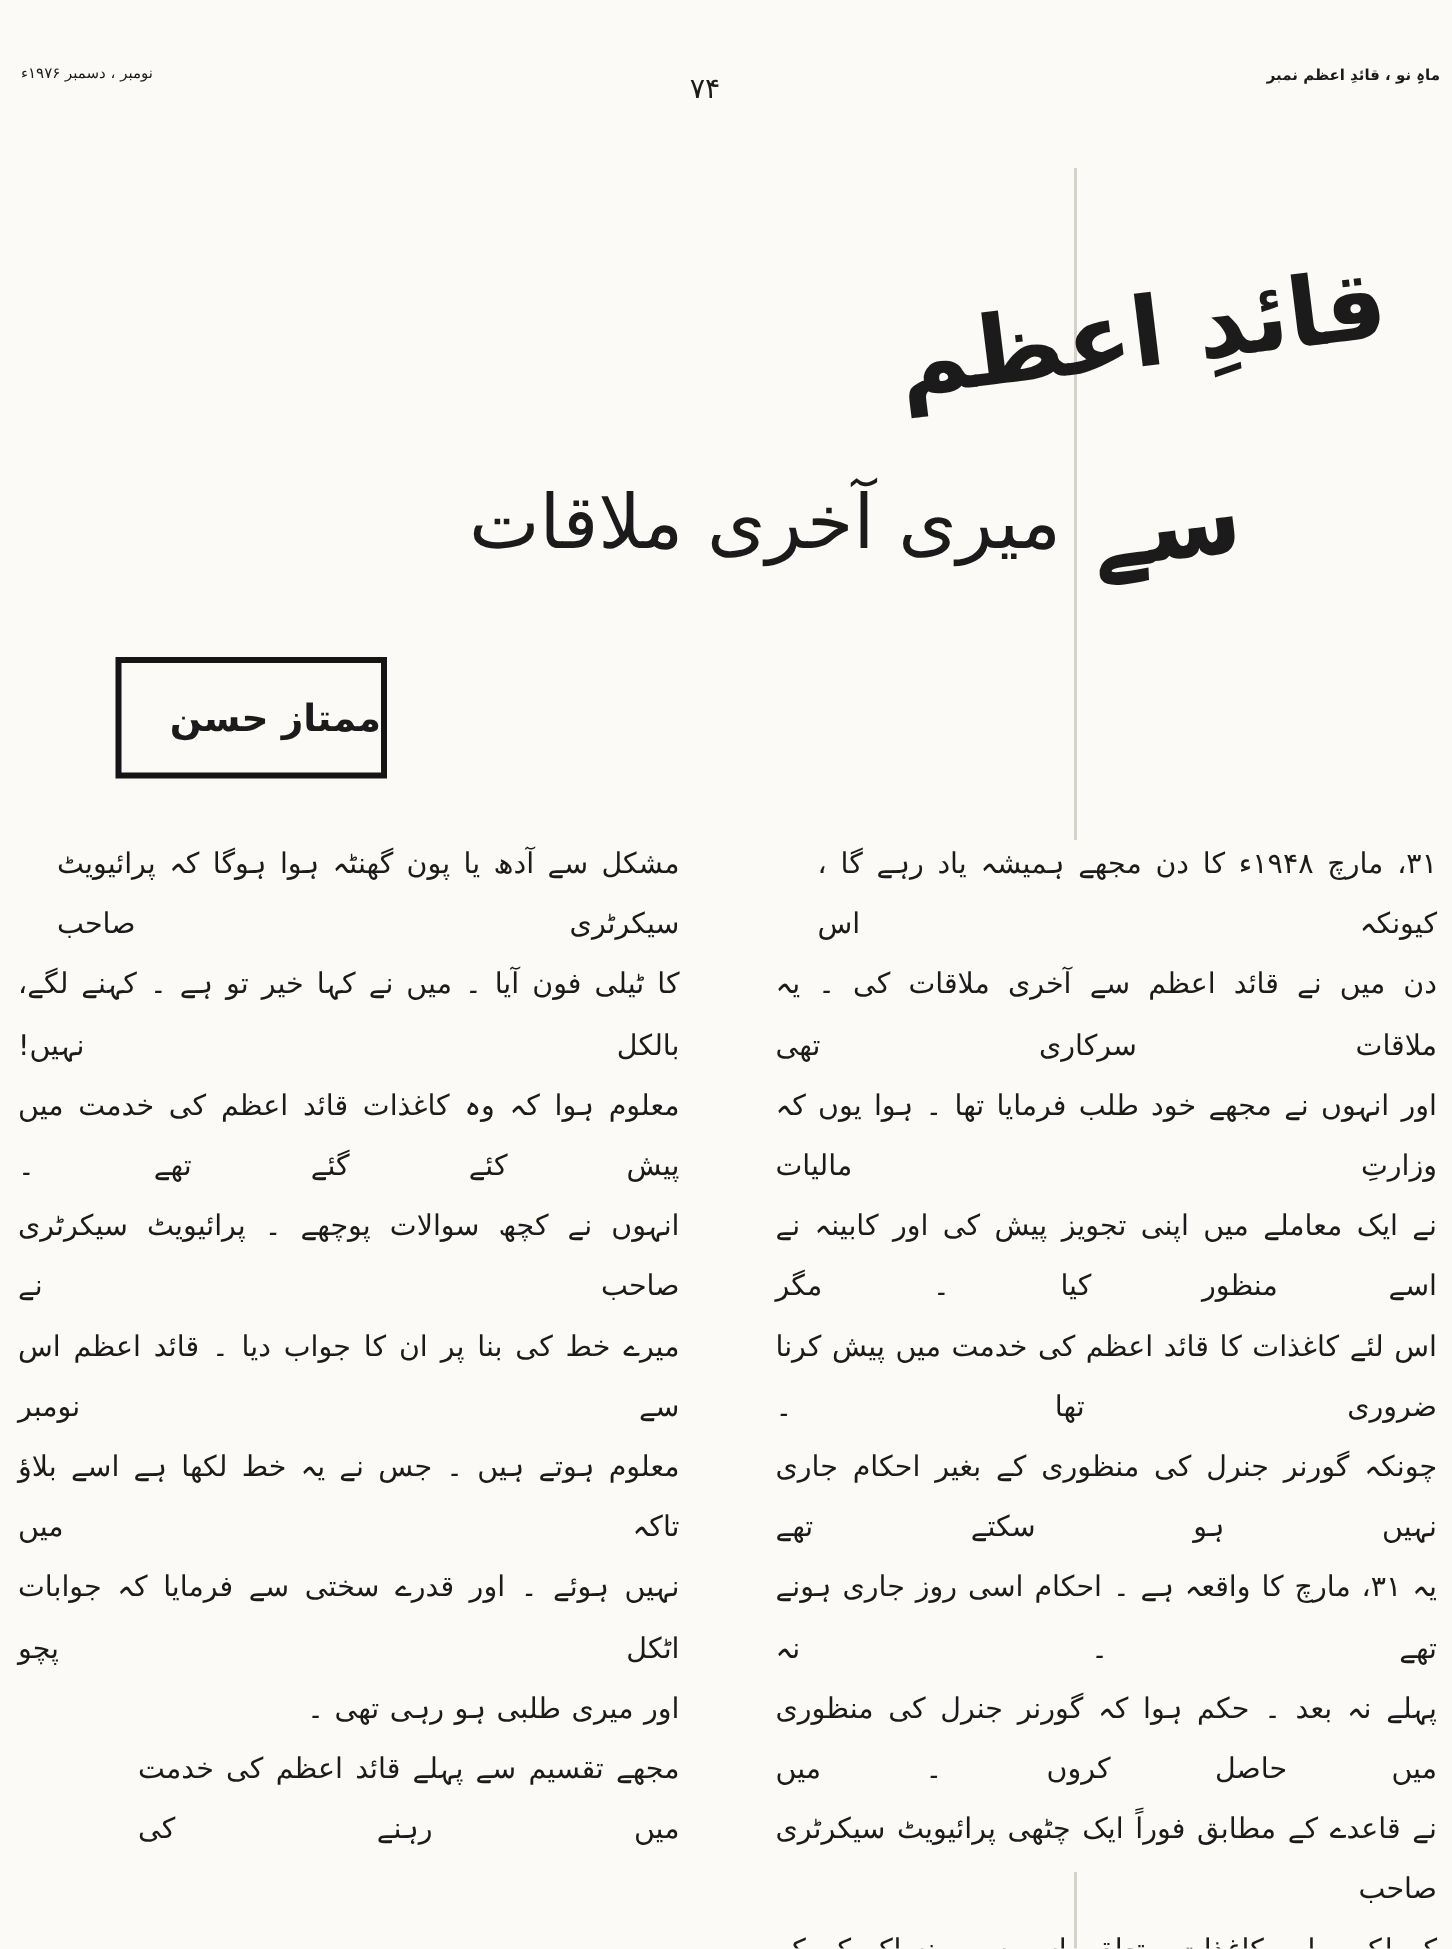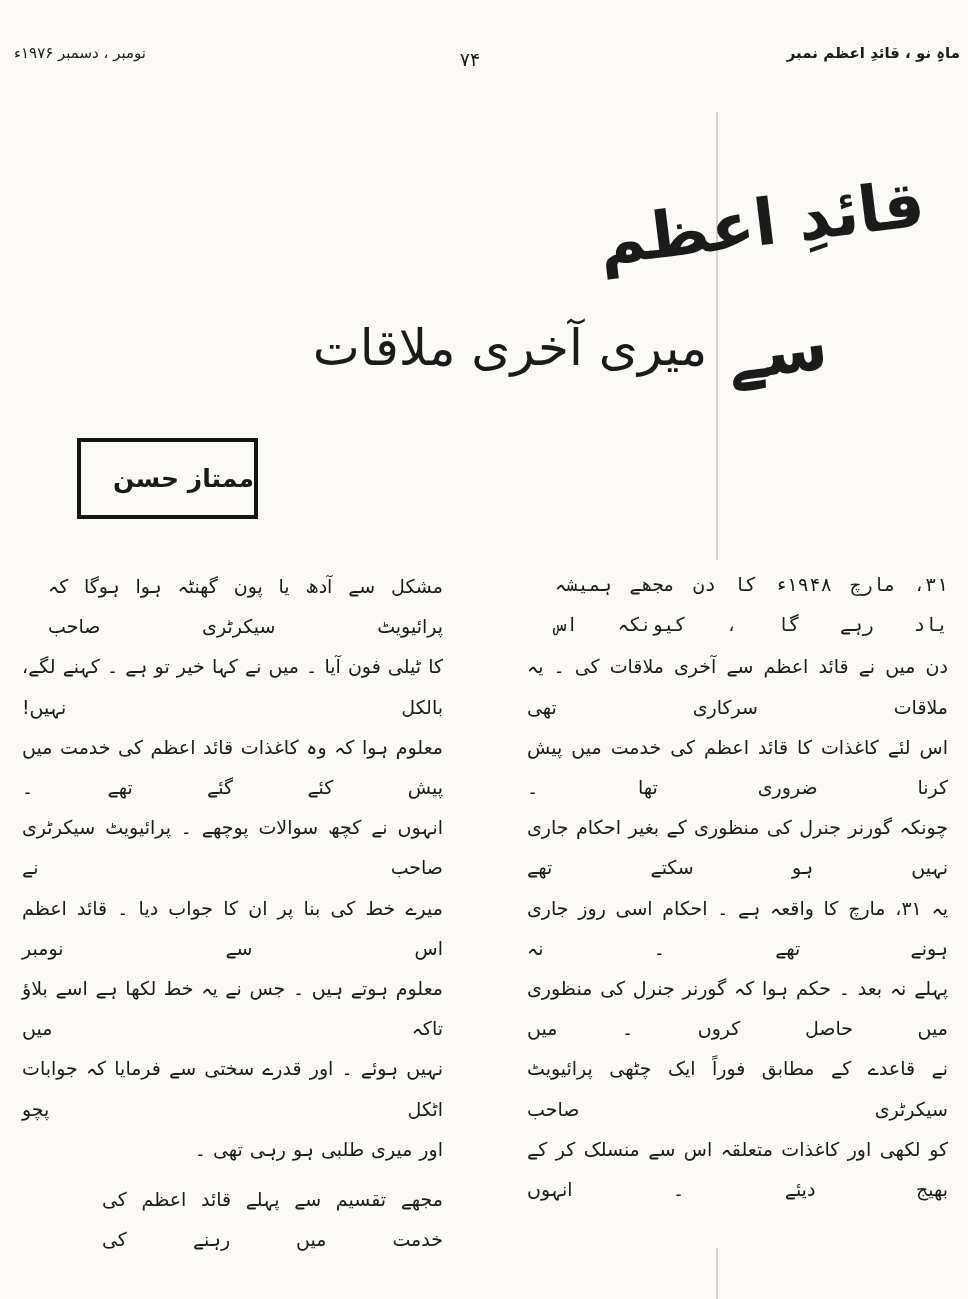--- a/index.html
+++ b/index.html
@@ -6,21 +6,21 @@
     --paper:#fbfaf7; --ink:#1b1b1b; --box_border:#151515; --crease:#d5d2ca;
   }
   html,body{margin:0;padding:0;}
   body{
     width:968px;height:1299px;position:relative;overflow:hidden;
     background:var(--paper);color:var(--ink);
     font-family:"DejaVu Sans", sans-serif;
   }
   .rtl{direction:rtl;unicode-bidi:isolate;}
   
-  .hdr{position:absolute;top:44px;font-size:15px;letter-spacing:0.2px;}
+  .hdr{position:absolute;top:44px;font-size:10px;letter-spacing:0.2px;}
   .hdr-left{left:14px;width:200px;text-align:left;}
   .hdr-center{left:420px;width:100px;text-align:center;font-size:19px;top:48px;}
   .hdr-right{right:8px;width:185px;text-align:right;font-weight:bold;}
   
   .crease{position:absolute;left:716px;width:2px;background:var(--crease);}
   .crease.top{top:112px;height:448px;}
   .crease.bottom{top:1248px;height:51px;}
   
   .main-title{
     position:absolute;top:158px;right:6px;width:400px;height:140px;
@@ -37,21 +37,21 @@
     border:4px solid var(--box_border);box-sizing:border-box;
     display:flex;align-items:center;justify-content:flex-end;
   }
   .author-name{font-size:25px;font-weight:bold;}
   
   .columns{
     position:absolute;top:556px;left:12px;width:946px;
     display:flex;direction:rtl;gap:64px;
   }
   .col{width:441px;font-size:19px;line-height:40.2px;direction:rtl;}
-  .para{margin:10px;}
+  .para{margin:0;}
   .line{
     text-align:justify;text-align-last:justify;
     word-spacing:1px;white-space:normal;
   }
   .line.last{text-align-last:right;}
 </style>
 </head>
 <body>
 
 <div class="hdr hdr-left rtl">نومبر ، دسمبر ۱۹۷۶ء</div>
@@ -65,22 +65,24 @@
 
 <div class="sub-title rtl">میری آخری ملاقات</div>
 
 <div class="author-box">
   <span class="author-name rtl">ممتاز حسن</span>
 </div>
 
 <div class="columns">
   <div class="col">
       <div class="para">
-        <div class="line" style="padding-left: 28px; font-family: Liberation Mono, monospace;">۳۱، مارچ ۱۹۴۸ء کا دن مجھے ہمیشہ یاد رہے گا ، کیونکہ اس</div>
+        <div class="line" style="padding-left: 28px;">۳۱، مارچ ۱۹۴۸ء کا دن مجھے ہمیشہ یاد رہے گا ، کیونکہ اس</div>
         <div class="line">دن میں نے قائد اعظم سے آخری ملاقات کی ۔ یہ ملاقات سرکاری تھی</div>
+        <div class="line">اور انہوں نے مجھے خود طلب فرمایا تھا ۔ ہوا یوں کہ وزارتِ مالیات</div>
+        <div class="line">نے ایک معاملے میں اپنی تجویز پیش کی اور کابینہ نے اسے منظور کیا ۔ مگر</div>
         <div class="line">اس لئے کاغذات کا قائد اعظم کی خدمت میں پیش کرنا ضروری تھا ۔</div>
         <div class="line">چونکہ گورنر جنرل کی منظوری کے بغیر احکام جاری نہیں ہو سکتے تھے</div>
         <div class="line">یہ ۳۱، مارچ کا واقعہ ہے ۔ احکام اسی روز جاری ہونے تھے ۔ نہ</div>
         <div class="line">پہلے نہ بعد ۔ حکم ہوا کہ گورنر جنرل کی منظوری میں حاصل کروں ۔ میں</div>
         <div class="line">نے قاعدے کے مطابق فوراً ایک چٹھی پرائیویٹ سیکرٹری صاحب</div>
         <div class="line">کو لکھی اور کاغذات متعلقہ اس سے منسلک کر کے بھیج دیئے ۔ انہوں</div>
       </div>
     </div>
   <div class="col">
       <div class="para">

